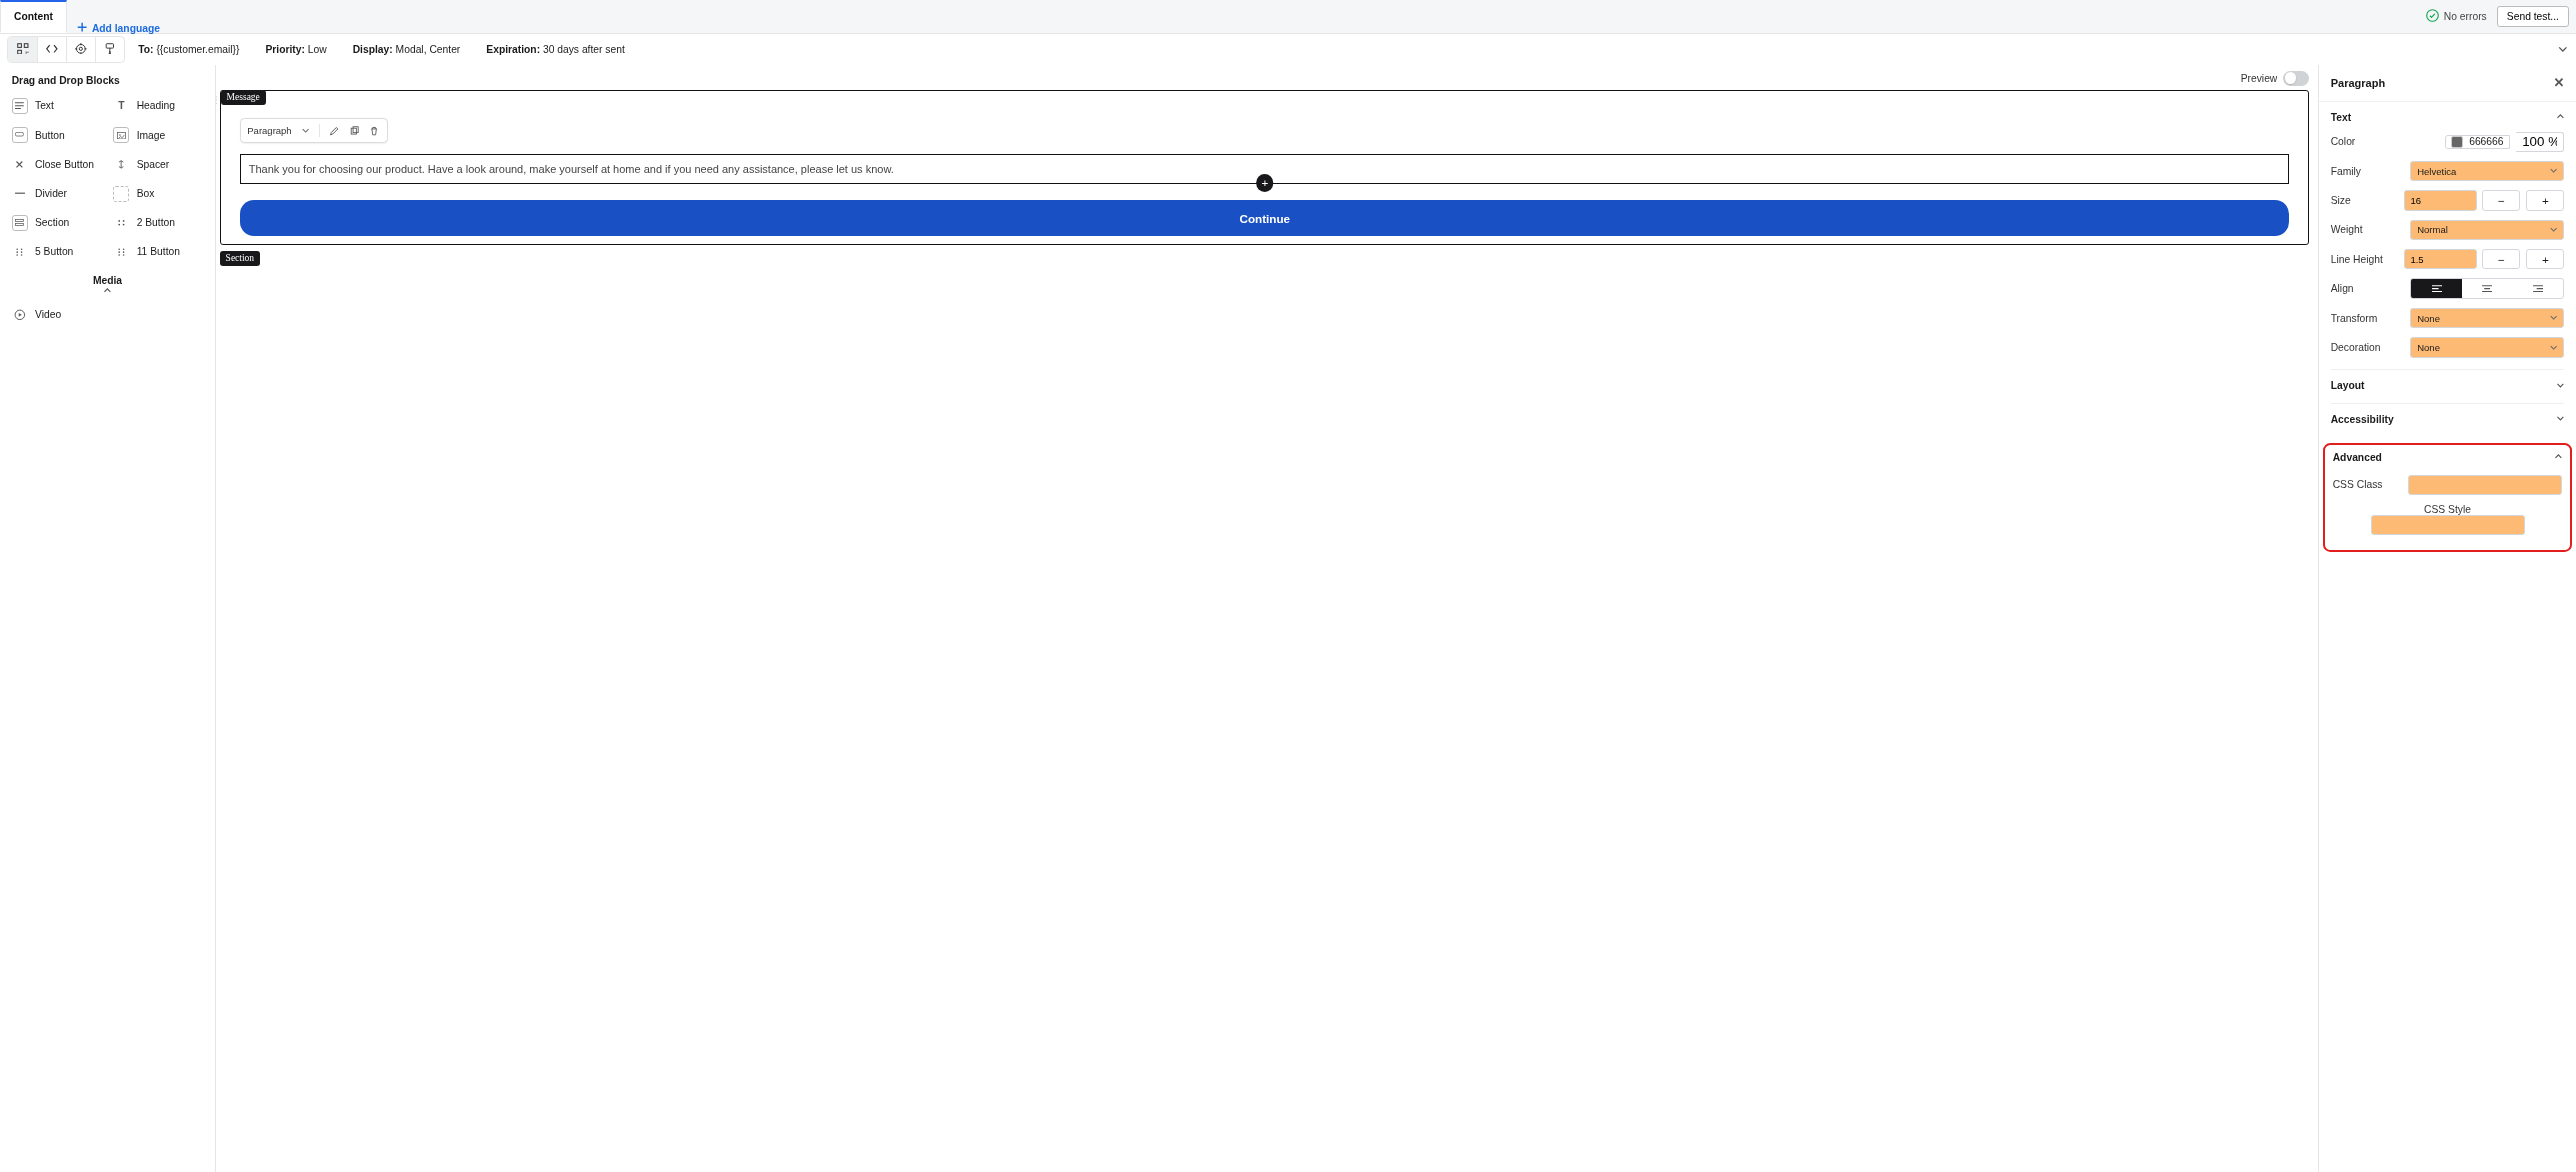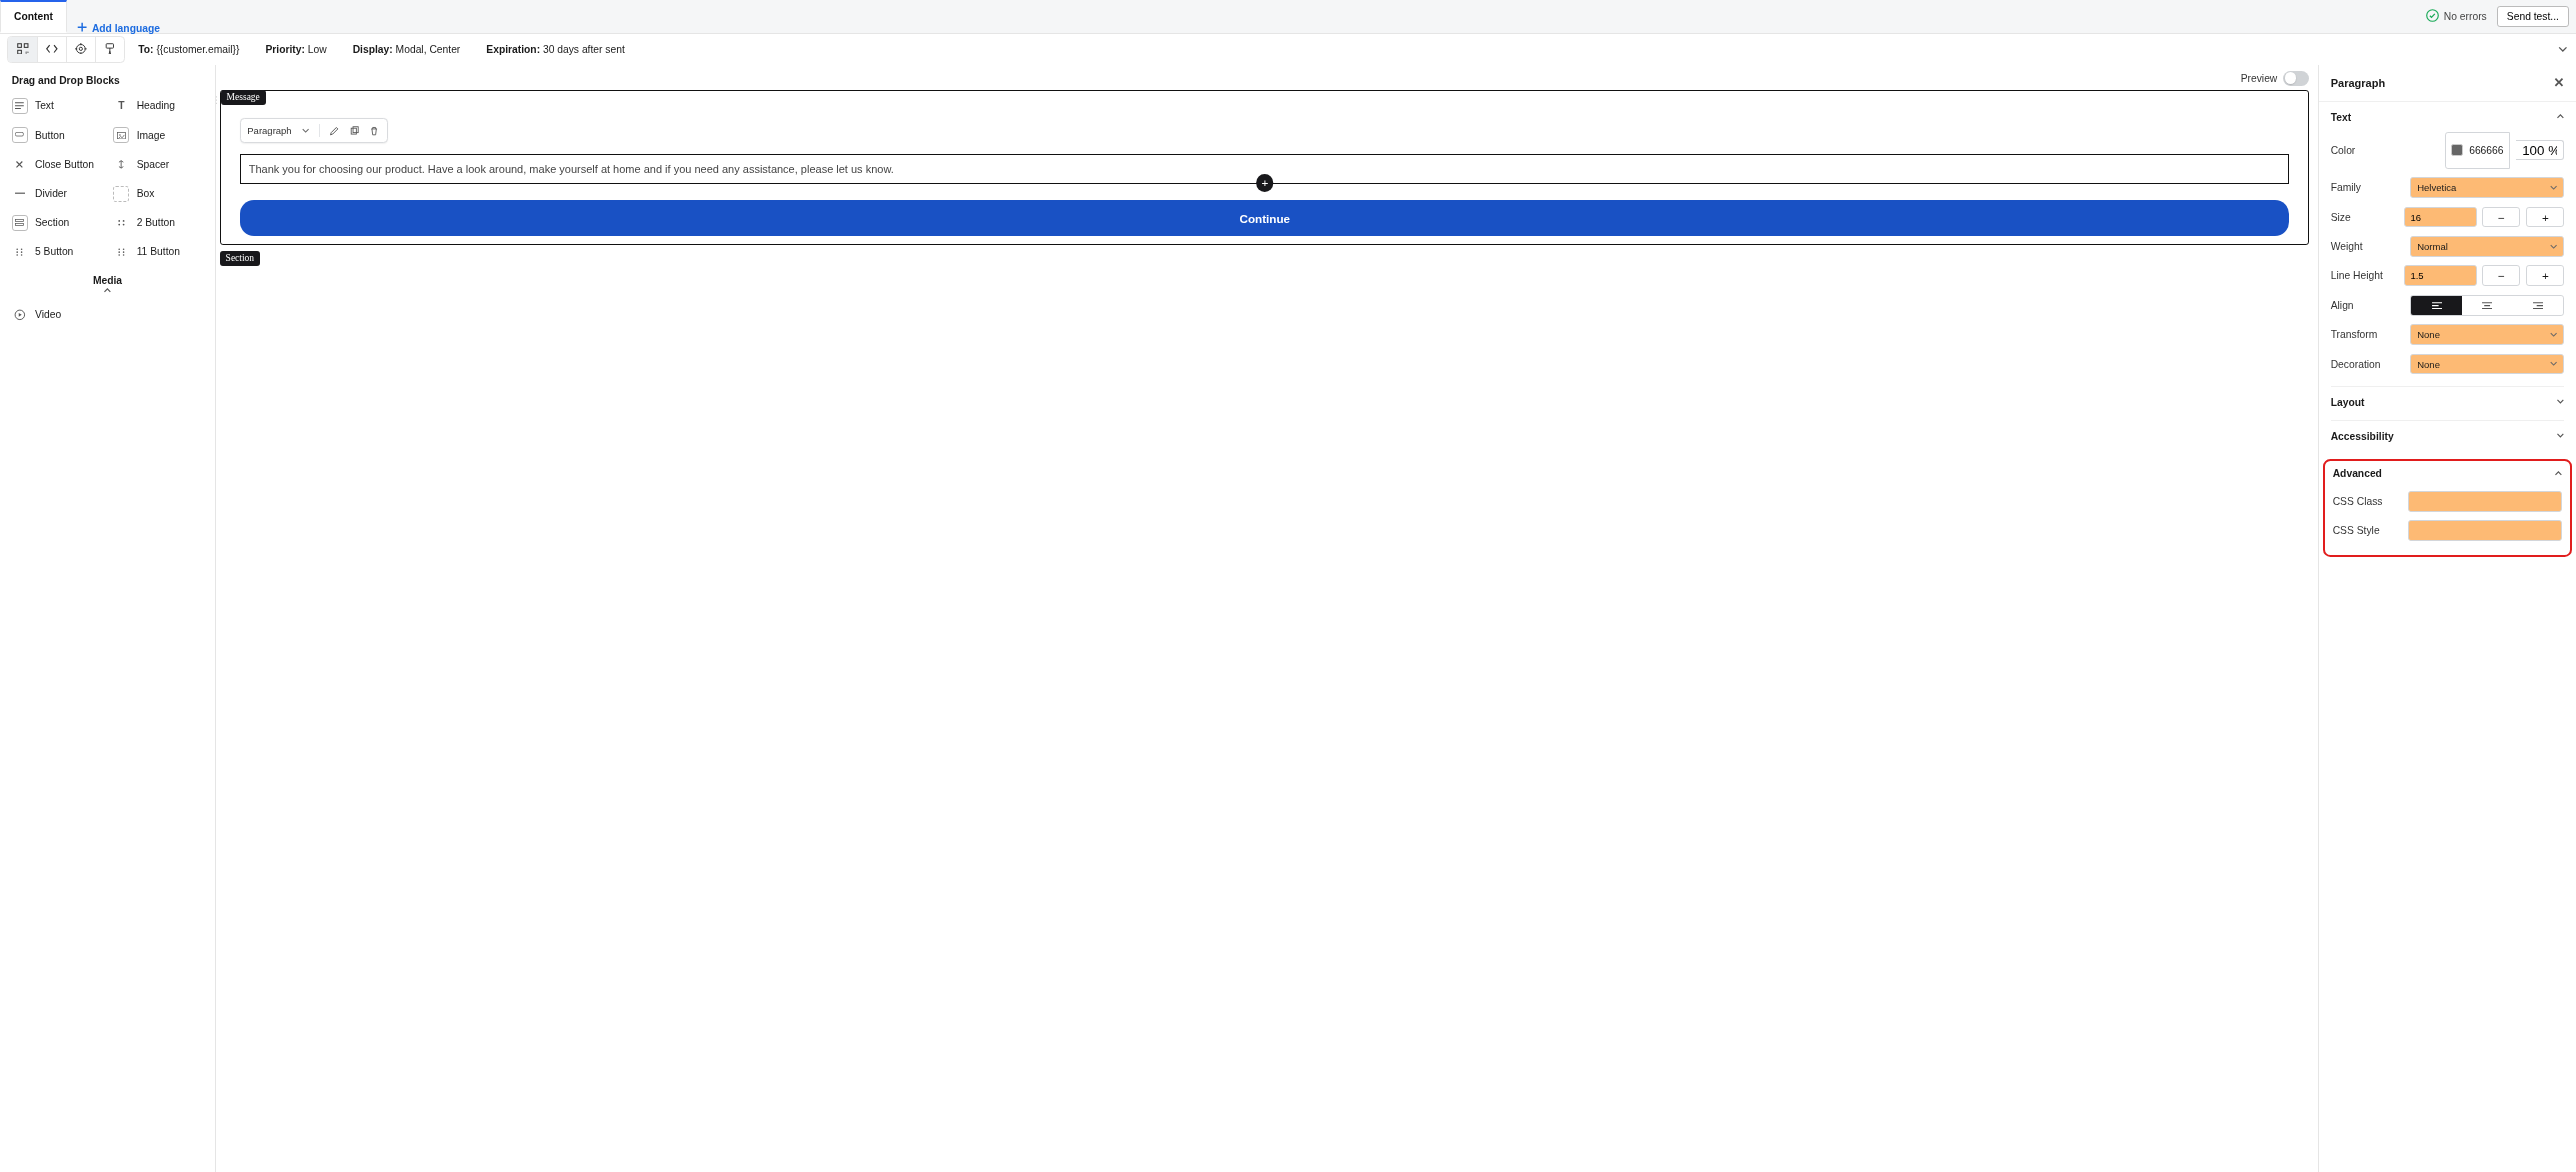--- a/index.html
+++ b/index.html
@@ -68,21 +68,21 @@
   .r-sec { padding: 10.3px 11.7px 2.9px; }
   .r-sec-h { display: flex; align-items: center; justify-content: space-between; font-weight: 700; font-size: 10.3px; margin-bottom: 8.8px; cursor: pointer; }
   .lvdivider { height: 0.7px; background: #efefef; margin: 0 11.7px; }
   .r-row { display: flex; align-items: center; justify-content: space-between; margin-bottom: 8.8px; font-size: 10.3px; }
   .r-row label { color: #333; }
   .ctrl { display: flex; align-items: center; gap: 5.9px; }
   .sel, .inp { border: 0.7px solid #d3d6da; border-radius: 2.9px; height: 20.5px; padding: 0 5.9px; font-size: 9.5px; background: #fdba74; }
   .sel { width: 154px; display: flex; align-items: center; justify-content: space-between; cursor: pointer; }
   .inp { width: 73px; }
   .colorchip { width: 11.7px; height: 11.7px; border-radius: 2.2px; background: #666; border: 0.7px solid #ccc; }
-  .colorbox { display: flex; align-items: center; gap: 6px; border: 0.7px solid #d3d6da; border-radius: 2.9px 0 0 2.9px; height: 37px; padding: 0 5.9px; }
+  .colorbox { display: flex; align-items: center; gap: 6px; border: 0.7px solid #d3d6da; border-radius: 2.9px 0 0 2.9px; height: 14px; padding: 0 5.9px; }
   .pct { border: 0.7px solid #d3d6da; border-left: none; border-radius: 0 2.9px 2.9px 0; height: 20.5px; padding: 0 5.9px; text-align: right; width: 48px; }
   .stepper { width: 38px; height: 20.5px; border: 0.7px solid #d3d6da; border-radius: 2.9px; display: flex; align-items: center; justify-content: center; cursor: pointer; font-size: 11.7px; }
   .alignseg { display: flex; border: 0.7px solid #d3d6da; border-radius: 2.9px; overflow: hidden; width: 154px; }
   .alignseg .seg { flex: 1; height: 19px; display: flex; align-items: center; justify-content: center; cursor: pointer; }
   .alignseg .seg.active { background: #18181b; color: #fff; }
 
   .advanced-hi { border: 2.2px solid #e11d1d; border-radius: 7.3px; margin: 5.9px 4.4px 8.8px; padding: 7.3px 7.3px 10.3px; }
 
   
   .svg { display: inline-block; }
@@ -490,21 +490,21 @@
         <div class="r-sec-h" style="margin-bottom:11.7px;">
           <span>Advanced</span>
           <span><svg width="8.8" height="8.8" viewBox="0 0 12 12">
                 <path d="M2 8l4-4 4 4" fill="none" stroke="#555" stroke-width="1.6"></path>
               </svg></span>
         </div>
         <div class="r-row">
           <label>CSS Class</label>
           <input class="inp" style="width: 154px;" value="">
         </div>
-        <div class="r-row" style="margin-bottom:4px;">
+        <div class="r-row" style="margin-bottom:4px;flex-direction:column;">
           <label>CSS Style</label>
           <input class="inp" style="width: 154px;" value="">
         </div>
       </div>
 
     </div>
 
   </div>
 </div>
 

